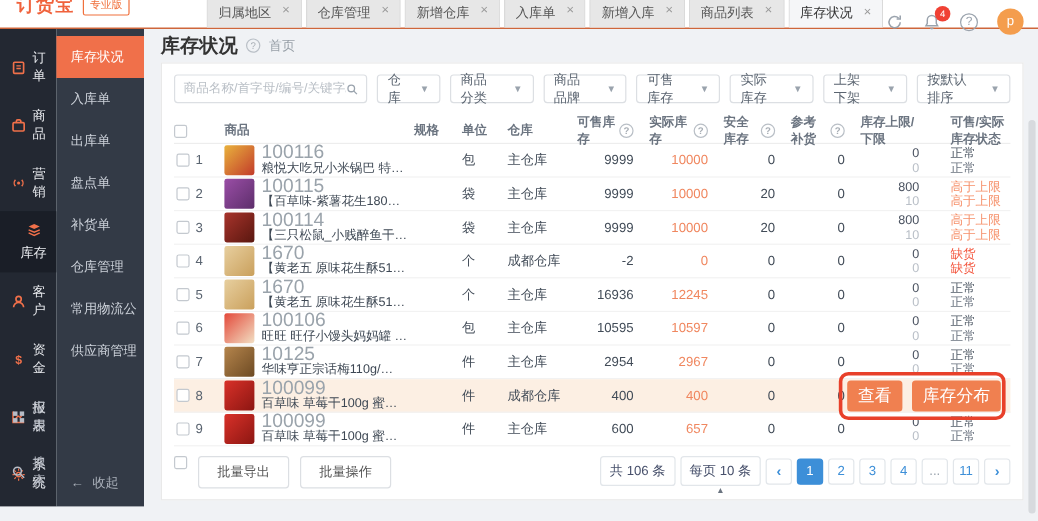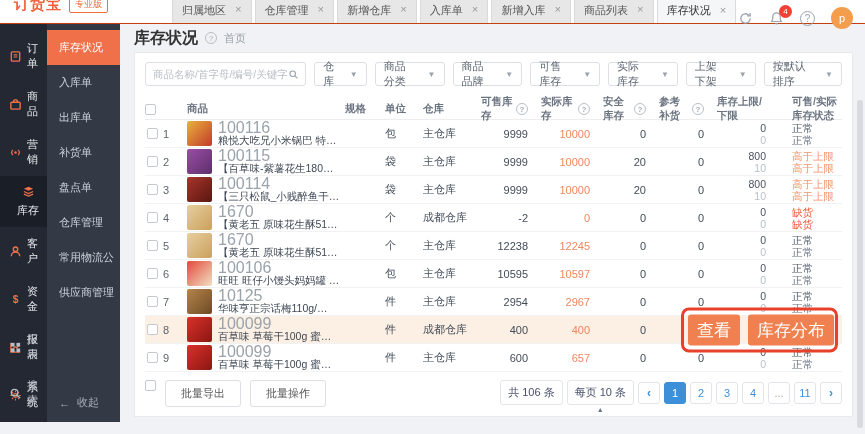--- a/index.html
+++ b/index.html
@@ -96,21 +96,21 @@
   .c-limits .lower { color:#b9bfc7; }
   .c-status { display:flex; flex-direction:column; line-height:12px; font-size:10.5px; padding-left:13px; }
   .st-normal { color:#525c68; }
   .st-normal2 { color:#6b7480; }
   .st-above { color:#f6906a; }
   .st-out { color:#f4563e; }
 
   .row-actions { position:absolute; right:8px; top:50%; transform:translateY(-50%);
     display:flex; gap:8px; z-index:3; }
   .action-btn { background:#f08050; color:#fff; border:none; border-radius:3px;
-    font-size:17px; padding:4px 9px; cursor:pointer; white-space:nowrap;
+    font-size:14px; padding:4px 9px; cursor:pointer; white-space:nowrap;
     font-family:"Liberation Sans","DejaVu Sans",sans-serif; }
   .annotation-box { position:absolute; top:-7px; bottom:-7px; left:-7px; right:-4px;
     border:3px solid #e8402a; border-radius:8px; pointer-events:none; }
 
   
   .card-footer { display:flex; align-items:flex-start; gap:9px; padding:8px 0 9px; }
   .batch-btn { background:#fff; border:1px solid #dcdfe3; border-radius:3px; color:#555;
     font-size:11px; padding:5px 15px; cursor:pointer;
     font-family:"Liberation Sans","DejaVu Sans",sans-serif; }
   .pagination { margin-left:auto; display:flex; align-items:center; gap:4px; font-size:11px; }
@@ -283,22 +283,22 @@
             <span>搜索</span>
           </div>
         </div>
     </nav>
 
     <nav class="submenu">
       <div id="sub-items">
           <div class="sub-item active">库存状况</div>
           <div class="sub-item">入库单</div>
           <div class="sub-item">出库单</div>
+          <div class="sub-item">盘点单</div>
           <div class="sub-item">补货单</div>
-          <div class="sub-item">盘点单</div>
           <div class="sub-item">仓库管理</div>
           <div class="sub-item">常用物流公</div>
           <div class="sub-item">供应商管理</div>
         </div>
       <div class="collapse">
         <span>←</span>
         <span>收起</span>
       </div>
     </nav>
 
@@ -499,21 +499,21 @@
                 <div class="cell c-product">
                   <span class="thumb" style="background: linear-gradient(135deg, rgb(231, 207, 159), rgb(202, 160, 92));"></span>
                   <span class="pinfo">
                     <span class="pcode">1670</span>
                     <span class="pname">【黄老五 原味花生酥51…</span>
                   </span>
                 </div>
                 <div class="cell"></div>
                 <div class="cell">个</div>
                 <div class="cell">主仓库</div>
-                <div class="cell c-num">12238</div>
+                <div class="cell c-num">16936</div>
                 <div class="cell c-num actual">12245</div>
                 <div class="cell c-num">0</div>
                 <div class="cell c-num">0</div>
                 <div class="cell c-limits">
                   <span class="upper">0</span>
                   <span class="lower">0</span>
                 </div>
                 <div class="cell c-status">
                   <span class="s1 st-normal">正常</span>
                   <span class="s2 st-normal2">正常</span>

